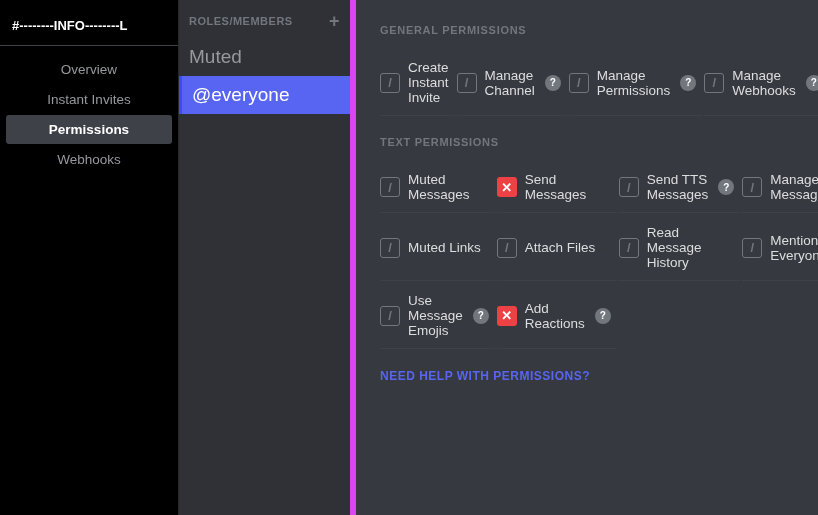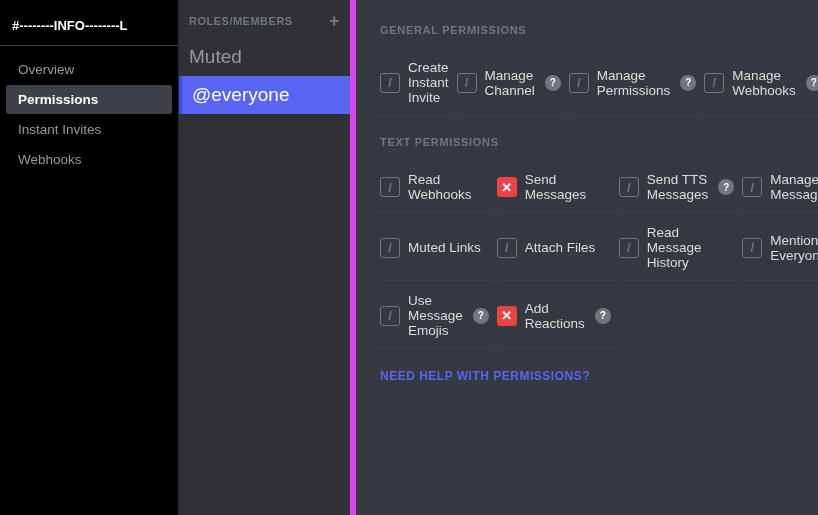--- a/index.html
+++ b/index.html
@@ -25,20 +25,21 @@
     }
     .channel-name {
       color: #ffffff;
       font-weight: 700;
       font-size: 13px;
       padding: 8px 12px 12px 12px;
       border-bottom: 1px solid #3e4147;
     }
     .sidebar-nav {
       padding-top: 8px;
+      text-align: center;
     }
     .sidebar-item {
       padding: 7px 12px;
       color: #96989d;
       font-size: 13.5px;
       cursor: pointer;
       border-radius: 3px;
       margin: 1px 6px;
     }
     .sidebar-item.active {
@@ -178,25 +179,25 @@
   </style>
 </head>
 <body>
 
 <div class="sidebar">
   <div class="channel-name">#--------INFO--------L</div>
   <nav class="sidebar-nav">
     <div class="sidebar-item">
       <span>Overview</span>
     </div>
+    <div class="sidebar-item">
+      <span>Instant Invites</span>
+    </div>
     <div class="sidebar-item active">
       <span>Permissions</span>
-    </div>
-    <div class="sidebar-item">
-      <span>Instant Invites</span>
     </div>
     <div class="sidebar-item">
       <span>Webhooks</span>
     </div>
   </nav>
 </div>
 
 <div class="middle-panel">
   <div class="roles-header">
     <span>ROLES/MEMBERS</span>
@@ -236,21 +237,21 @@
       <span class="help-icon">?</span>
     </div>
 
   </div>
 
   <div class="section-title">TEXT PERMISSIONS</div>
   <div class="permissions-grid">
 
     <div class="perm-item">
       <div class="perm-icon neutral"></div>
-      <span>Read Webhooks</span>
+      <span>Muted Messages</span>
     </div>
     <div class="perm-item">
       <div class="perm-icon deny">✕</div>
       <span>Send Messages</span>
     </div>
 
     <div class="perm-item">
       <div class="perm-icon neutral"></div>
       <span>Send TTS Messages</span>
       <span class="help-icon">?</span>

